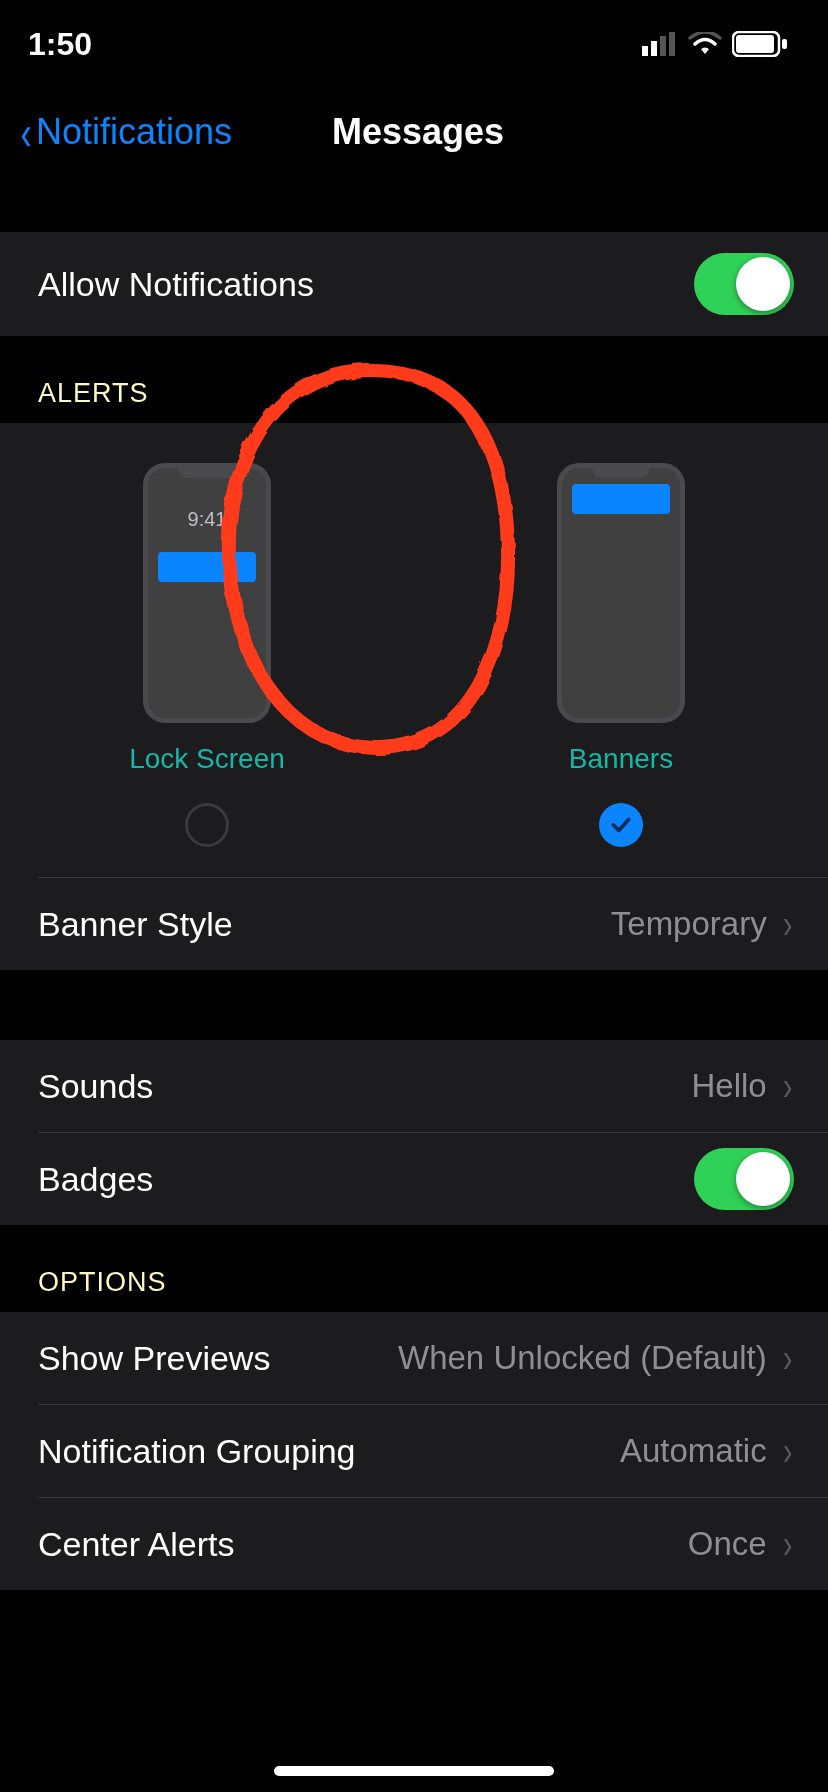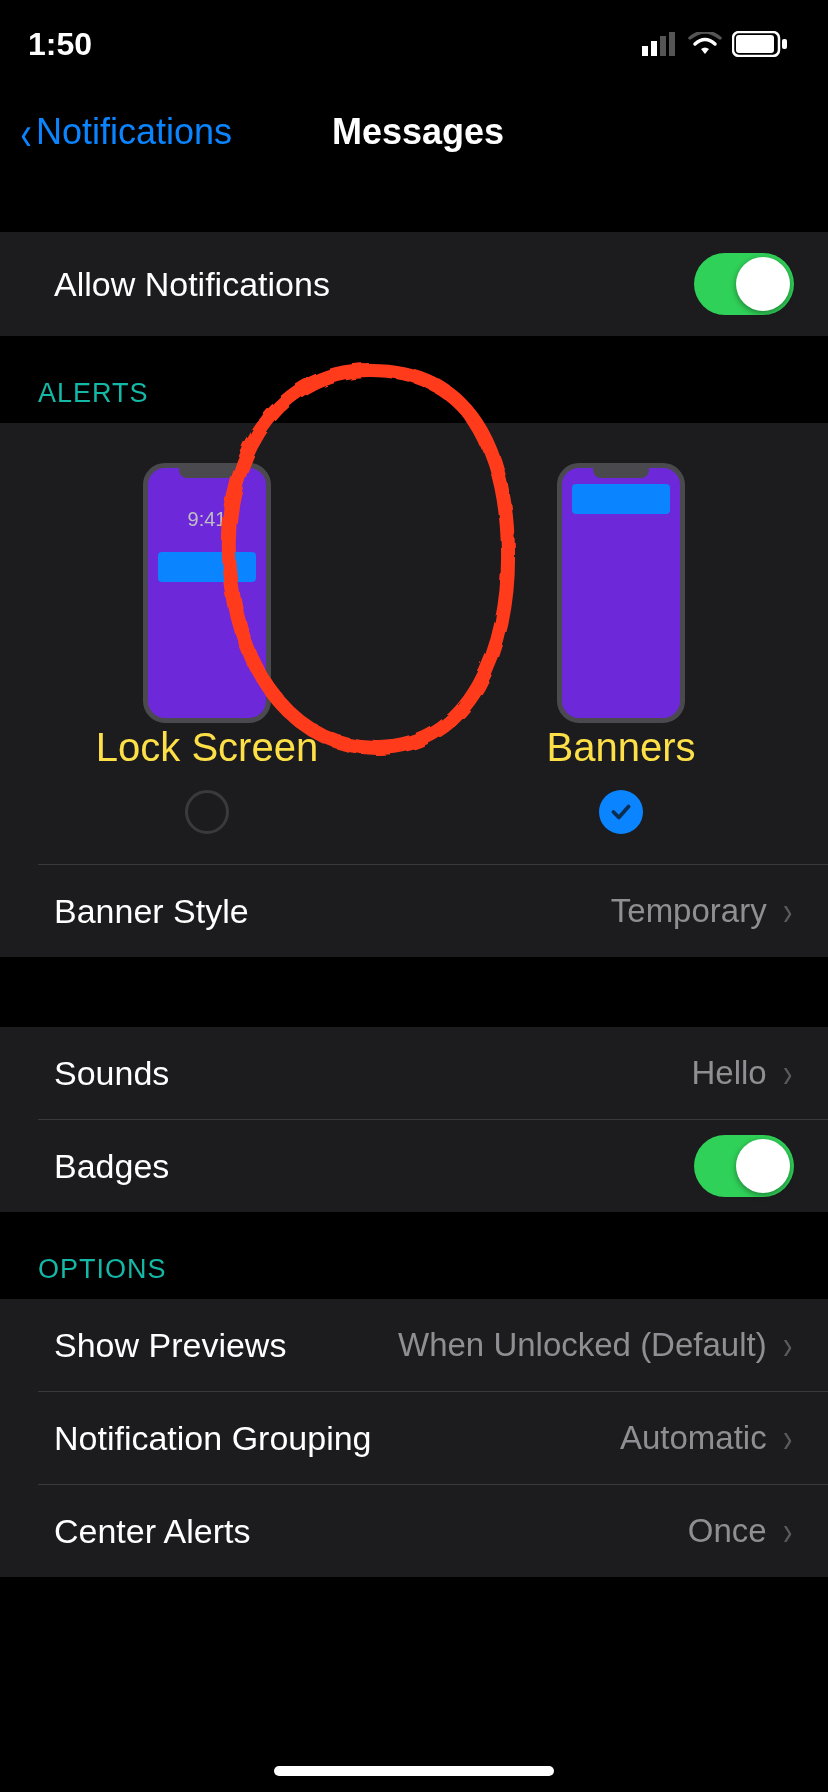--- a/index.html
+++ b/index.html
@@ -53,33 +53,32 @@
     font-weight: 600;
     pointer-events: none;
   }
 
   .spacer-dark { background:#000; }
 
   
   .group { background:#1c1c1e; }
   .section-header {
     background:#000;
-    color:#14b8a6;
+    color:#fef9c3;
     font-size:27px;
     letter-spacing: 1px;
     padding: 42px 0 14px 38px;
   }
   .row {
     display:flex;
     align-items:center;
     justify-content:space-between;
     padding: 0 34px 0 38px;
     height: 92px;
     font-size: 34px;
-    margin-left: 16px;
   }
   .row .label { color:#fff; }
   .row .value { color:#8e8e93; font-size:33px; display:flex; align-items:center; }
   .row .chev {
     color:#5a5a5e;
     font-size: 40px;
     margin-left: 14px;
     transform: scaleX(0.7);
   }
   .sep {
@@ -117,23 +116,23 @@
     display:flex;
     flex-direction:column;
     align-items:center;
     width: 240px;
   }
   .phone {
     width: 128px;
     height: 260px;
     border: 5px solid #4a4a4e;
     border-radius: 22px;
-    background:#6d28d9;
+    background:#404040;
     position: relative;
-    margin-bottom: 2px;
+    margin-bottom: 20px;
     overflow:hidden;
   }
   .notch {
     position:absolute;
     top:0; left:50%;
     transform:translateX(-50%);
     width:56px; height:10px;
     background:#4a4a4e;
     border-radius: 0 0 8px 8px;
   }
@@ -155,23 +154,23 @@
   .phone.nc .g2 { top:60px; background:#3a3a3c; }
   .phone.nc .b1 { top:106px; background:#0a84ff; }
   .phone.nc .g3 { top:152px; background:#3a3a3c; }
   .phone.nc .g4 { top:190px; background:#3a3a3c; }
   
   .phone.bn .bar {
     position:absolute; top:16px; left:10px; right:10px;
     height:30px; background:#0a84ff; border-radius:4px;
   }
   .alert-label {
-    font-size: 40px;
-    color:#fde047;
-    margin-bottom: 20px;
+    font-size: 28px;
+    color:#14b8a6;
+    margin-bottom: 28px;
     white-space: nowrap;
   }
   .check {
     width:44px; height:44px;
     border-radius:50%;
     display:flex; align-items:center; justify-content:center;
   }
   .check.off { border:3px solid #3a3a3c; }
   .check.on { background:#0a84ff; }
   .check.on svg { display:block; }

